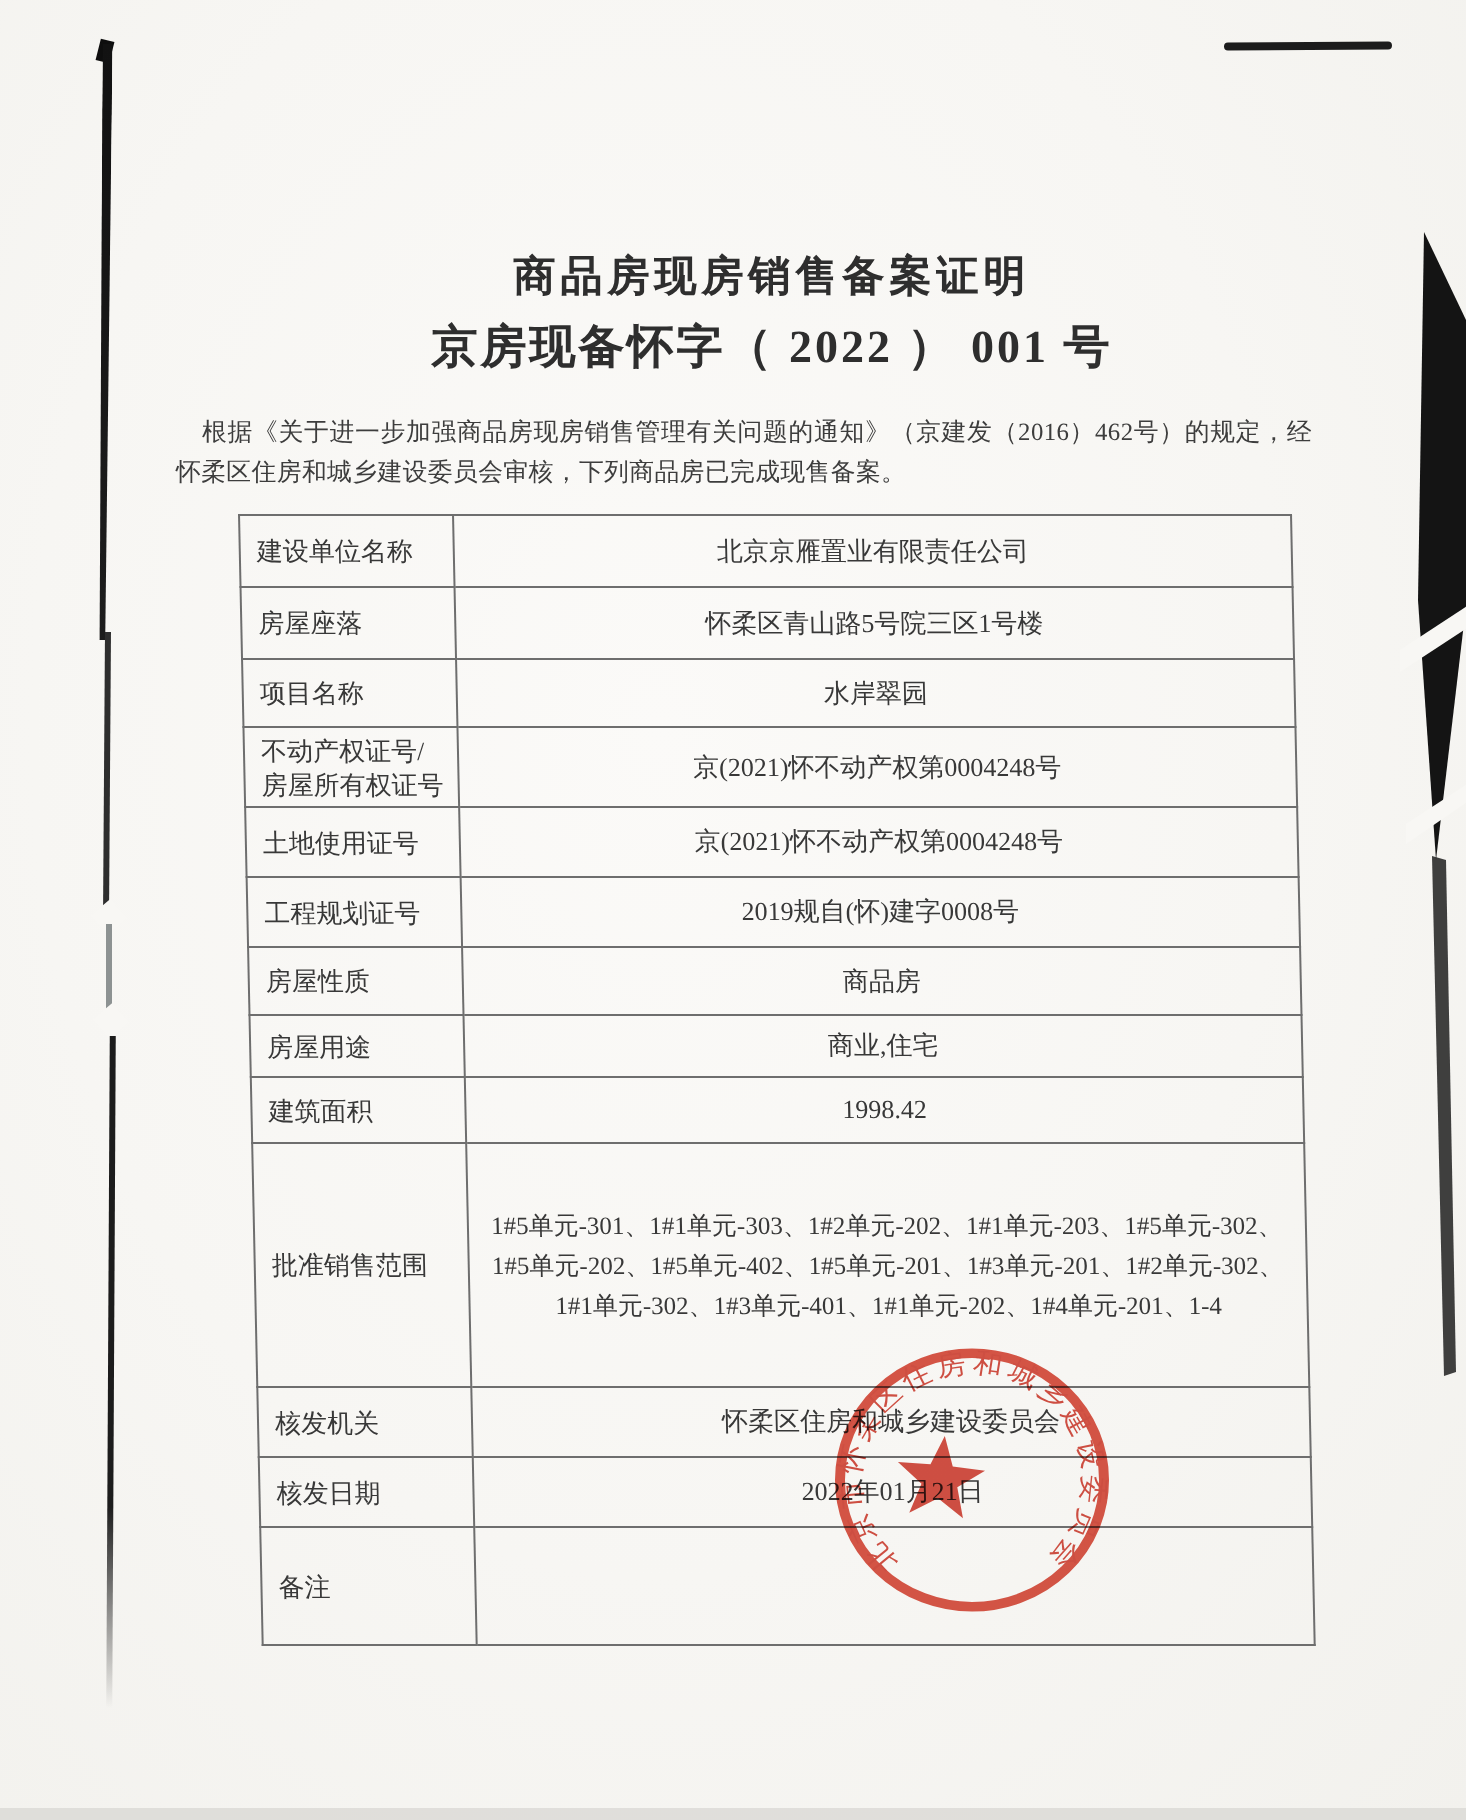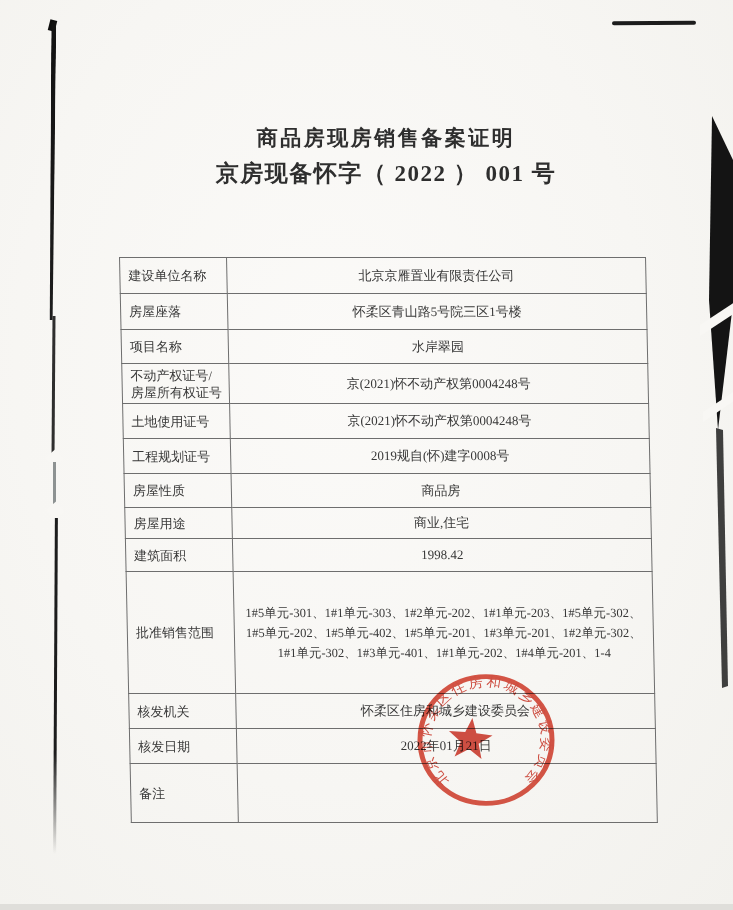--- a/index.html
+++ b/index.html
@@ -56,20 +56,21 @@
   .edge-bottom{left:0;top:904px;width:733px;height:6px;background:#d8d7d3;opacity:0.75;}
 </style>
 </head>
 <body>
 
 <div class="screen">
 
   <div class="doc">
     <h1 class="title">商品房现房销售备案证明</h1>
     <h2 class="docnum">京房现备怀字（ 2022 ） 001 号</h2>
+    <p class="intro">根据《关于进一步加强商品房现房销售管理有关问题的通知》（京建发（2016）462号）的规定，经怀柔区住房和城乡建设委员会审核，下列商品房已完成现售备案。</p>
 
     <table class="filing">
       <tbody id="filing-body">
           <tr style="height: 36px;">
             <th>建设单位名称</th>
             <td>北京京雁置业有限责任公司</td>
           </tr>
           <tr style="height: 36px;">
             <th>房屋座落</th>
             <td>怀柔区青山路5号院三区1号楼</td>

